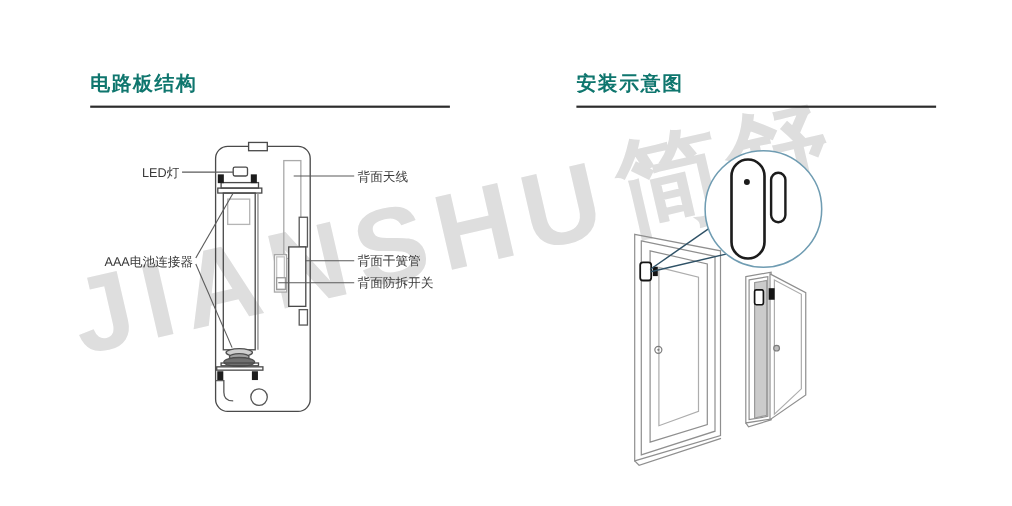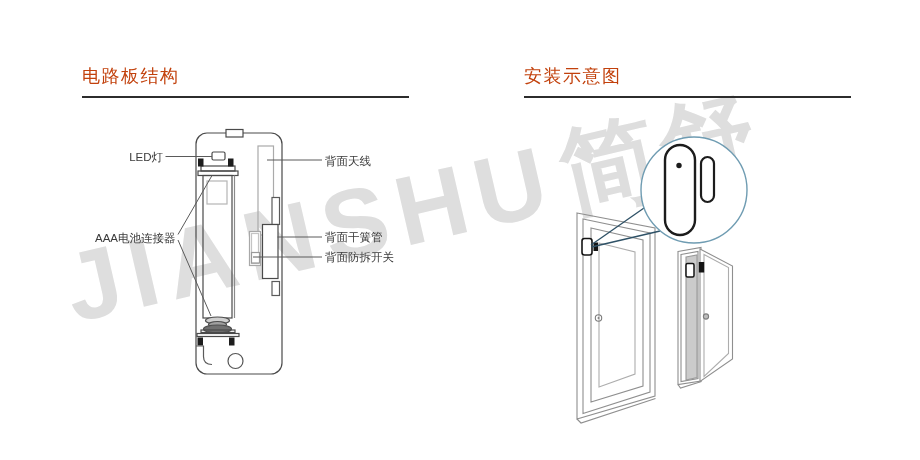--- a/index.html
+++ b/index.html
@@ -11,21 +11,21 @@
     position:absolute;left:55px;top:238px;z-index:0;
     transform:rotate(-13deg);transform-origin:0 0;
     white-space:nowrap;color:#dedede;font-weight:bold;
     font-size:98px;letter-spacing:10px;line-height:1.1;
     user-select:none;pointer-events:none;
   }
   .watermark .cjk{font-size:96px;letter-spacing:6px;margin-left:8px;}
   .diagram{position:absolute;left:0;top:0;z-index:1;}
   .section-title{
     position:absolute;top:64px;width:327px;z-index:2;
-    font-size:18px;font-weight:400;letter-spacing:1.5px;color:#c2410c;
+    font-size:18px;font-weight:700;letter-spacing:1.5px;color:#0f766e;
     padding-bottom:8px;border-bottom:2.5px solid #2c2c2c;
   }
   .section-title.left{left:82px;}
   .section-title.right{left:524px;}
   .lbl{
     font-family:"Liberation Sans","DejaVu Sans",sans-serif;
     font-size:11.5px;fill:#3a3a3a;
   }
 </style>
 </head>

